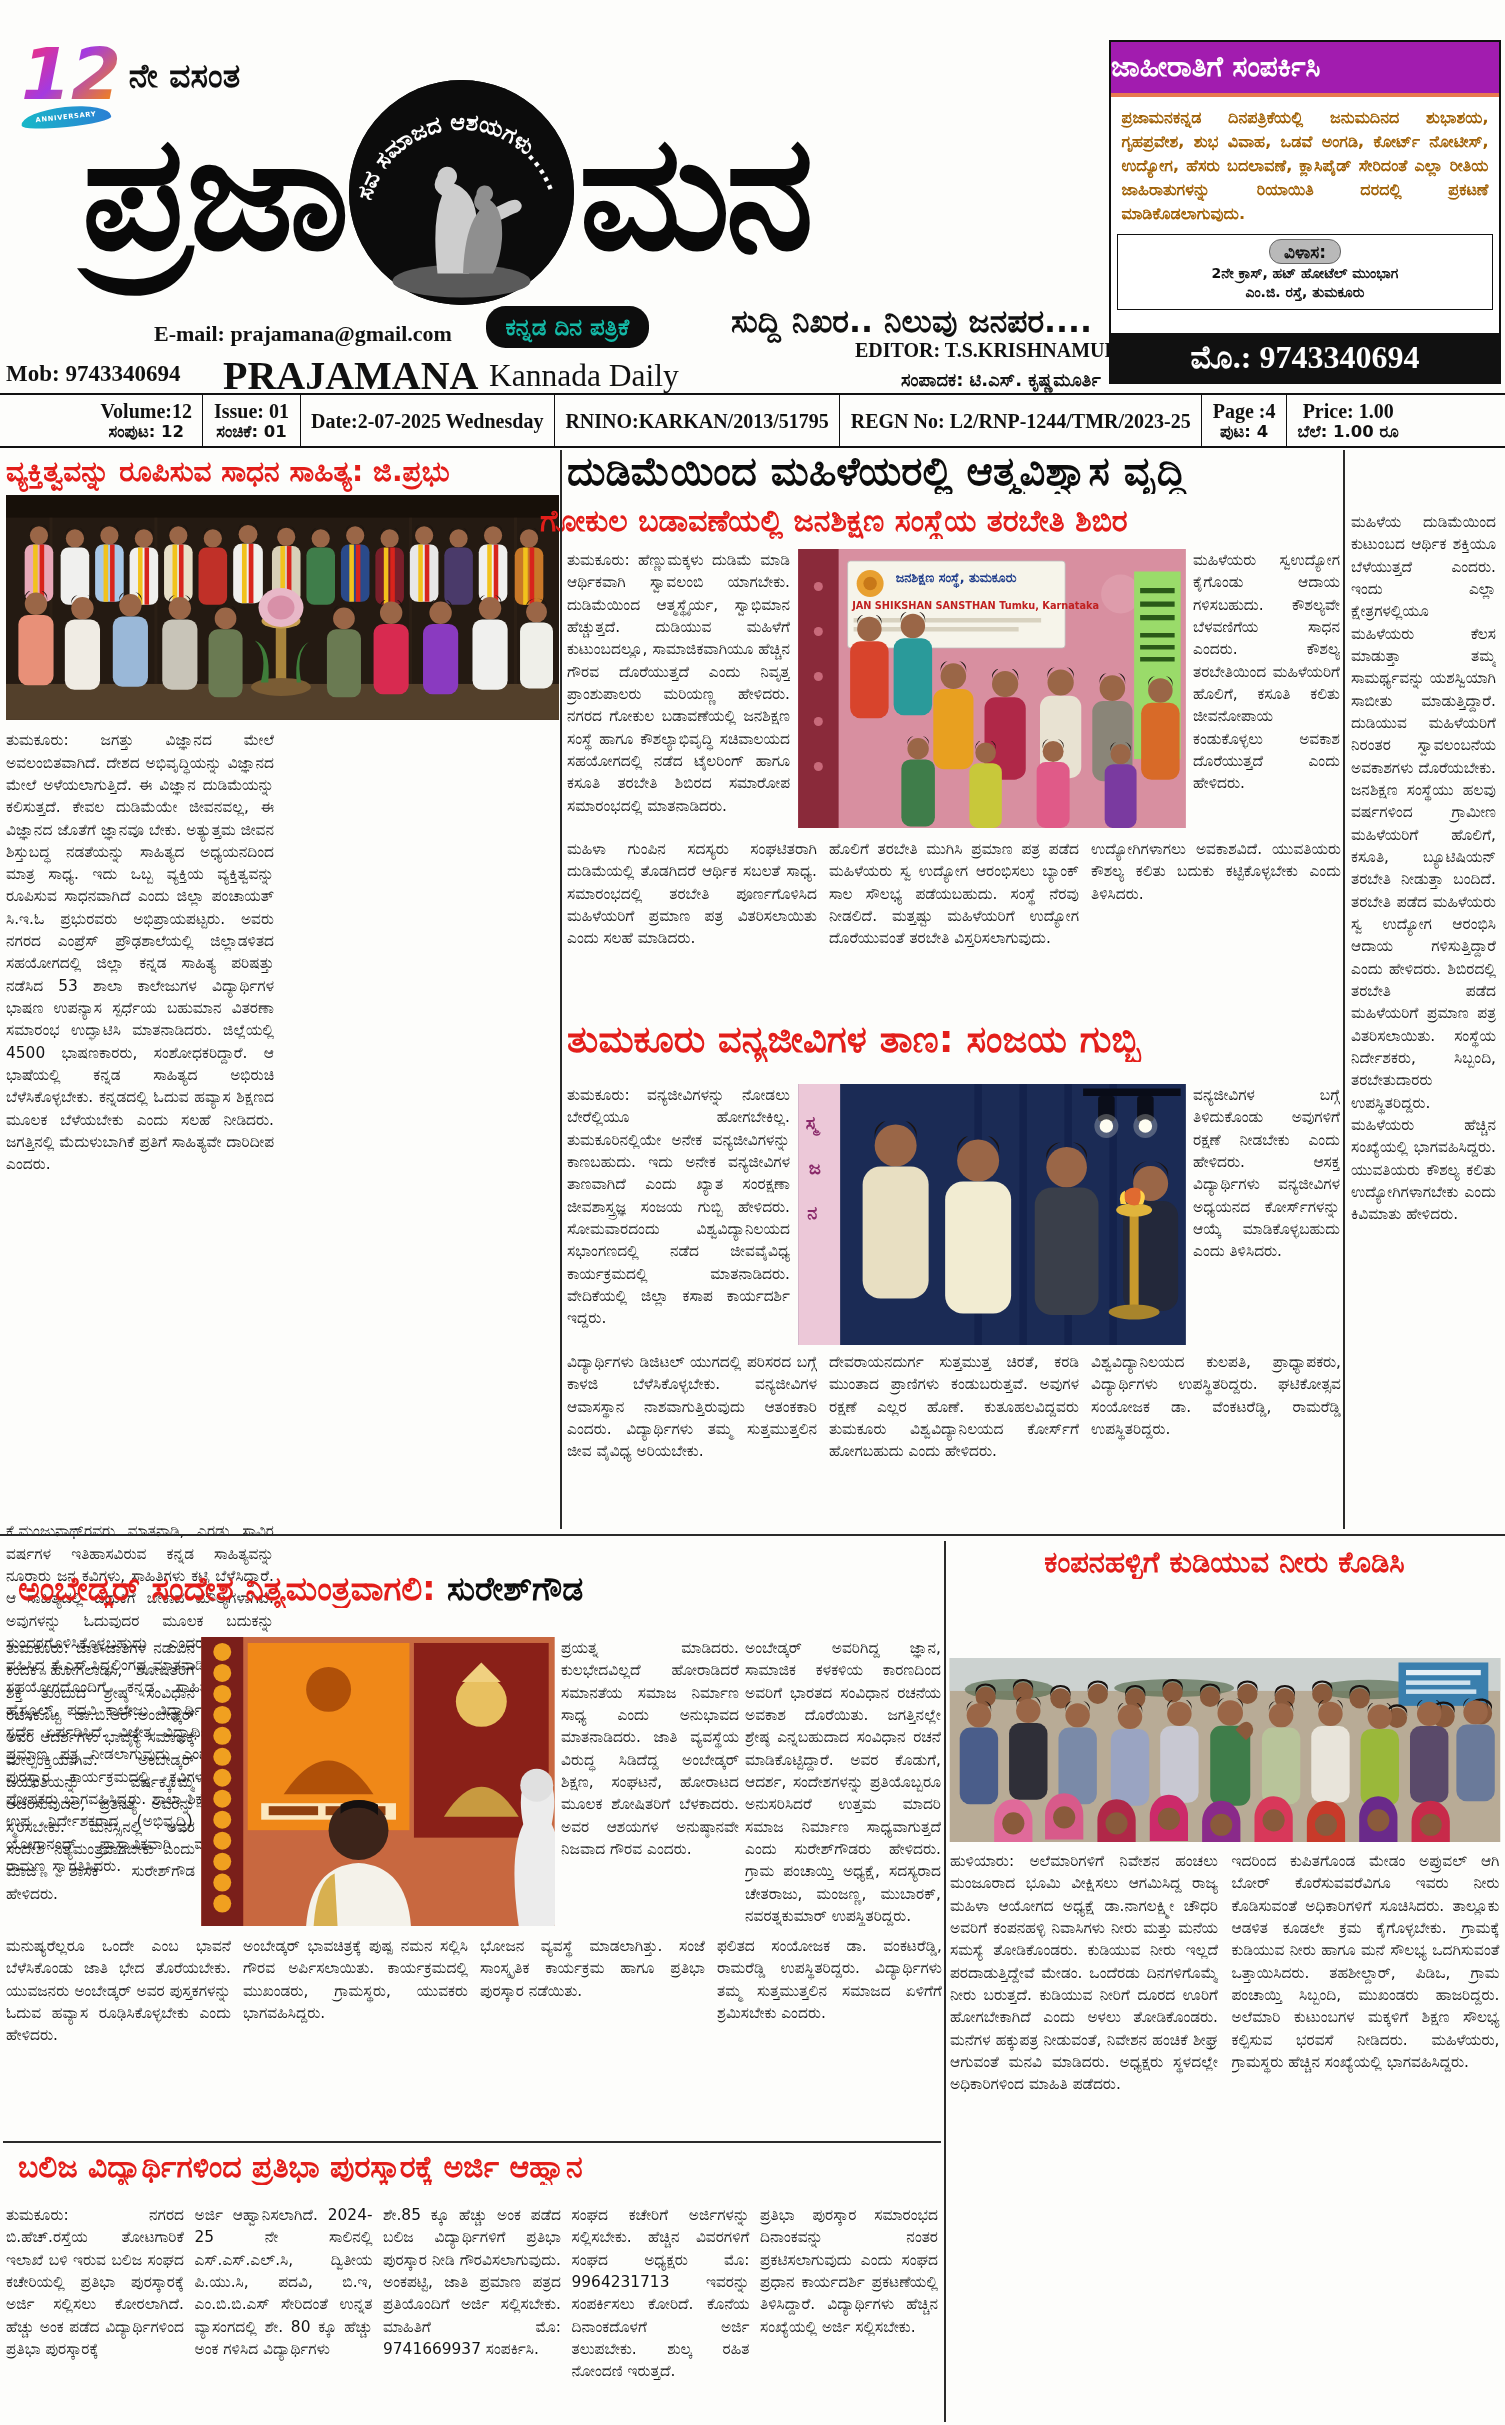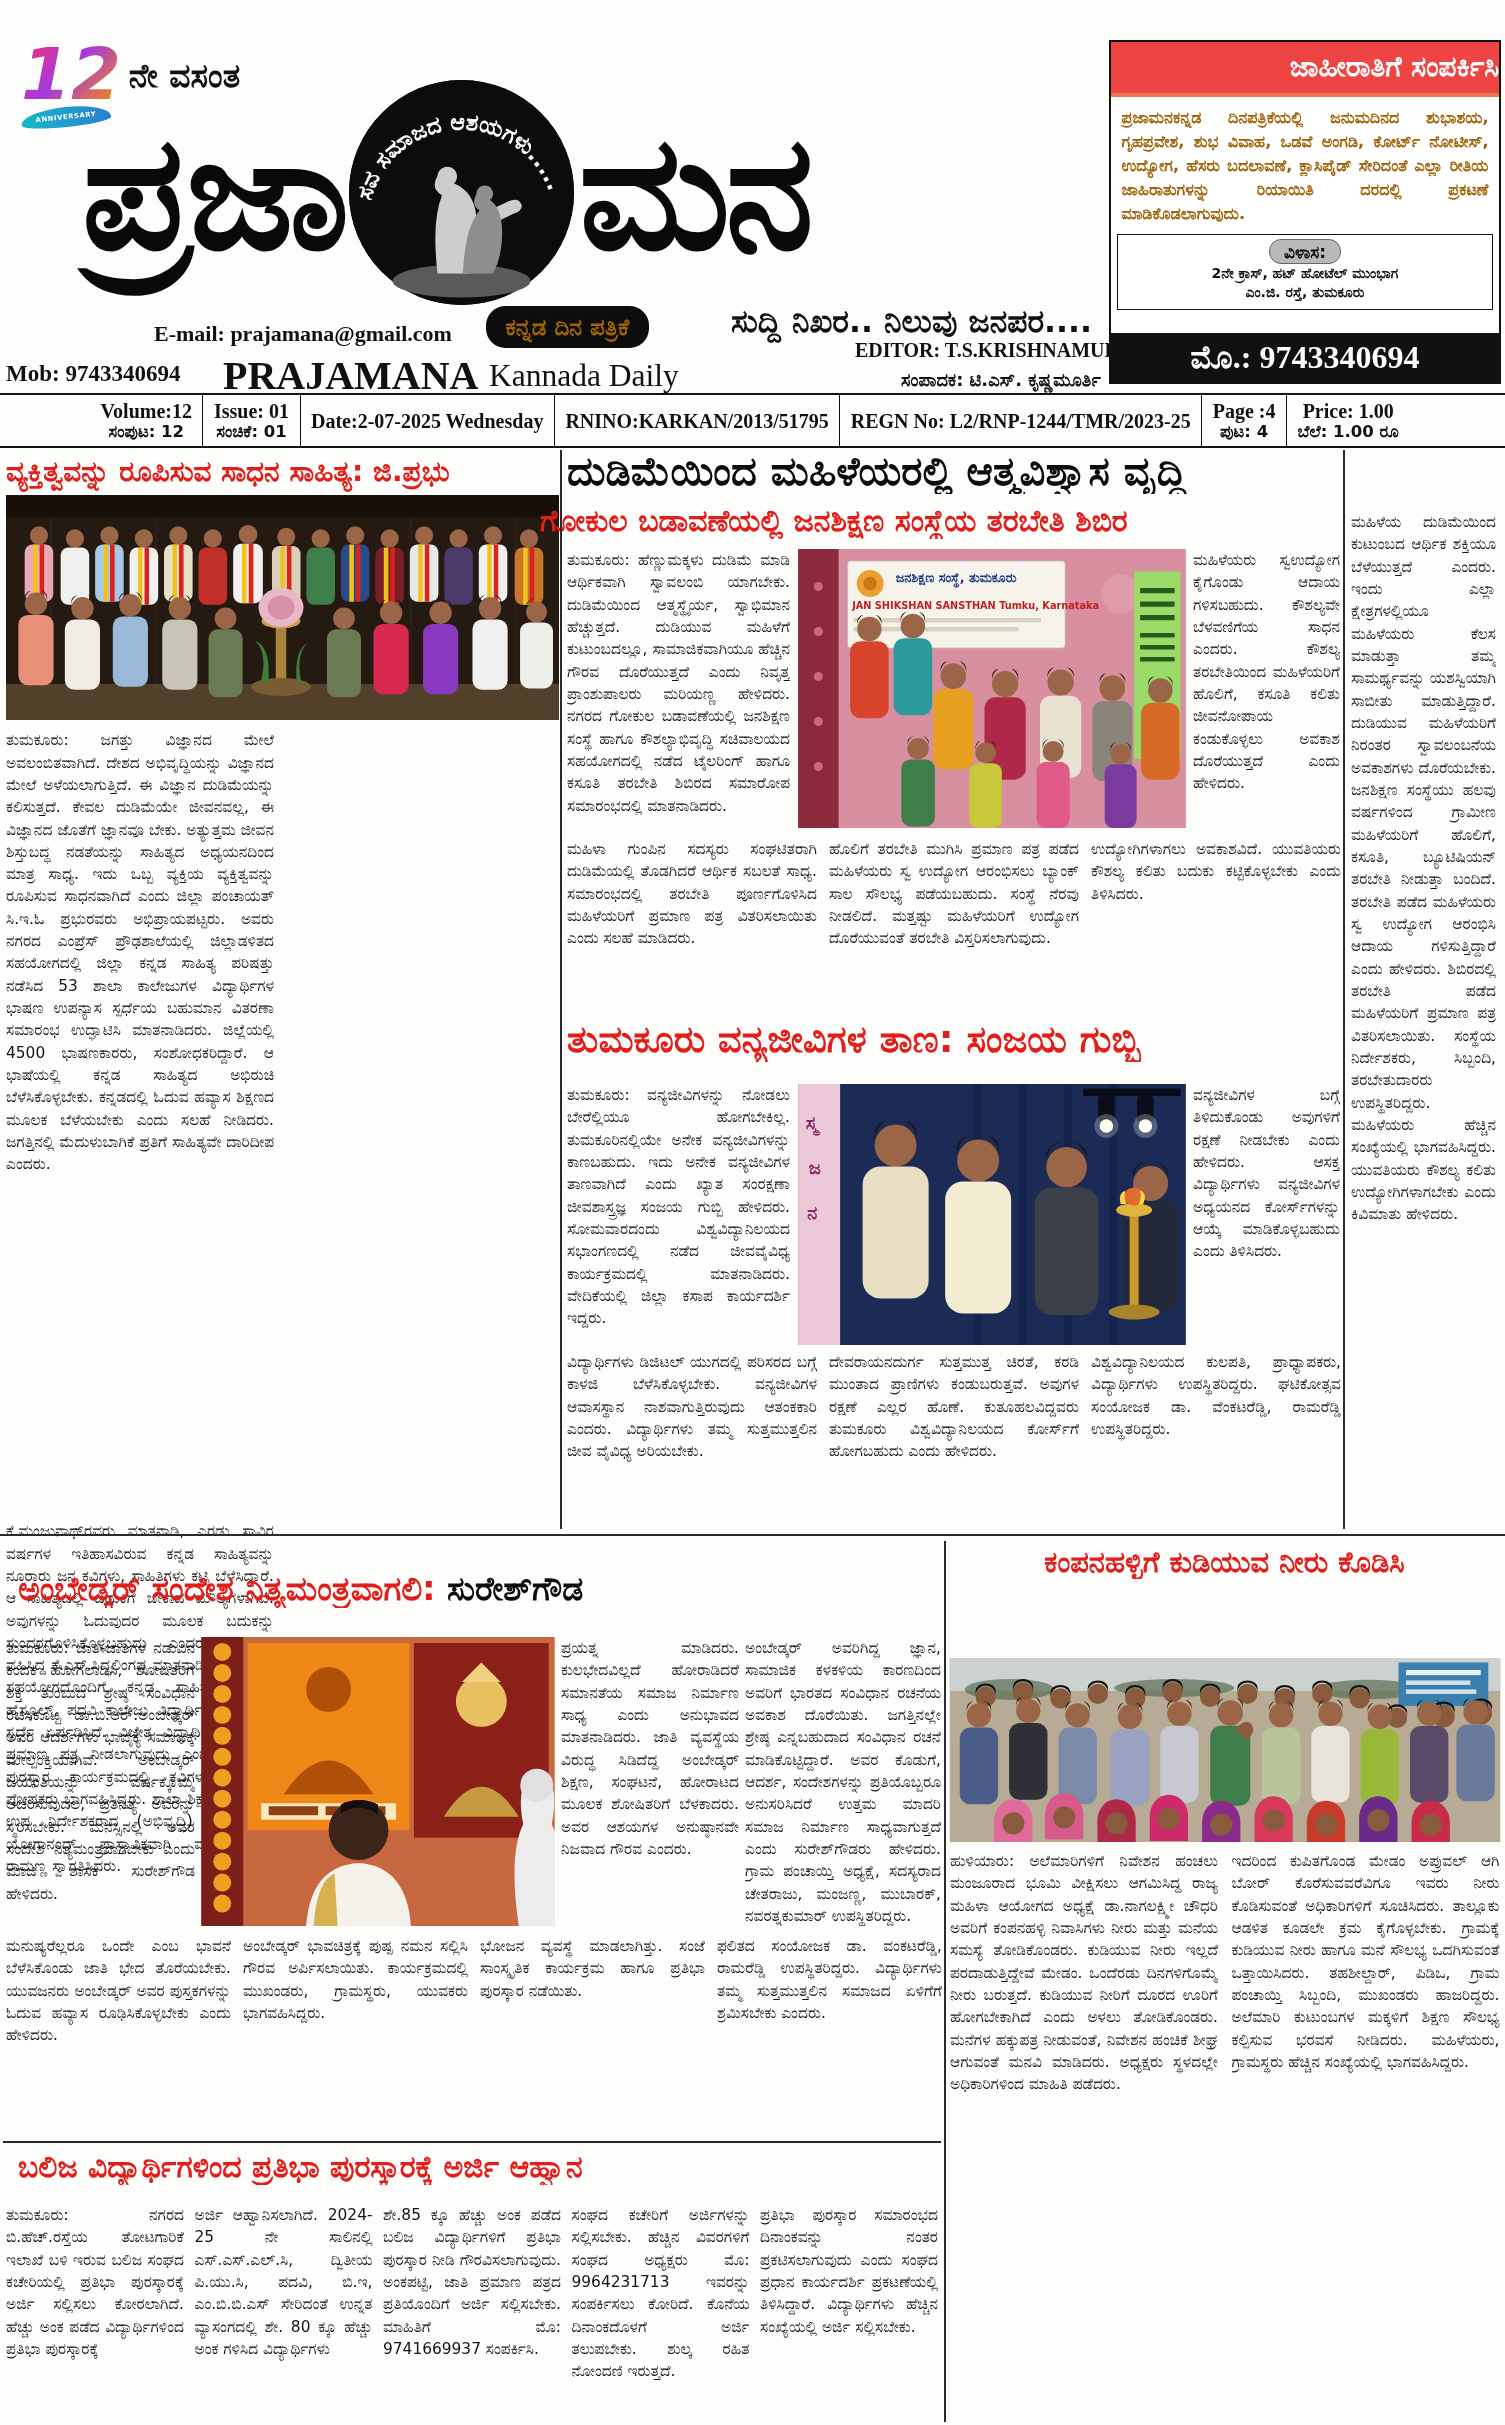--- a/index.html
+++ b/index.html
@@ -12,24 +12,24 @@
   
   .mast-row{display:flex;align-items:center;justify-content:flex-start;gap:4.5px;}
   .mast-word{font-size:159px;font-weight:800;color:#090909;line-height:1;letter-spacing:-4.5px;white-space:nowrap;}
   .emblem{width:225px;height:225px;border-radius:50%;background:#0c0c0c;position:relative;flex:0 0 auto;}
   .anniv-12{font-size:72px;font-weight:800;font-style:italic;line-height:.9;
     background:linear-gradient(135deg,#e8308a 10%,#a43ae0 45%,#f0821e 90%);
     -webkit-background-clip:text;background-clip:text;color:transparent;}
   .anniv-swoosh{width:90px;height:19.5px;border-radius:50% 50% 50% 50%/70% 70% 30% 30%;
     background:linear-gradient(90deg,#18b8c8,#2a7fd4);color:#fff;font-size:6.7px;font-weight:700;
     display:flex;align-items:center;justify-content:center;transform:rotate(-6deg);letter-spacing:0.7px;}
-  .badge-black{background:#0d0d0d;color:#a16207;border-radius:19.5px;padding:7.5px 19.5px;font-weight:800;font-size:23px;white-space:nowrap;}
+  .badge-black{background:#0d0d0d;color:#14b8a6;border-radius:19.5px;padding:7.5px 19.5px;font-weight:800;font-size:23px;white-space:nowrap;}
   
   .adbox{border:2.2px solid #111;background:#fff;}
-  .adbox-title{background:#ef4444;color:#fff;font-weight:800;font-size:28px;text-align:right;padding:7.5px 0 9px;white-space:nowrap;overflow:hidden;}
+  .adbox-title{background:#a21caf;color:#fff;font-weight:800;font-size:28px;text-align:left;padding:7.5px 0 9px;white-space:nowrap;overflow:hidden;}
   .adbox-orange{height:4.5px;background:#e87850;}
   .adbox-body{padding:9px 10.5px 6px;font-size:16px;font-weight:700;text-align:justify;line-height:1.5;color:#a16207;}
   .addrbox{border:1.9px solid #111;margin:1.5px 6px 0;padding:4.5px 4.5px 7.5px;text-align:center;}
   .addr-badge{display:inline-block;background:#b9b9b9;border:1.1px solid #666;border-radius:12px;padding:1.5px 13.5px;font-weight:800;font-size:17px;}
   .addr-line{font-weight:800;font-size:14px;line-height:1.35;}
   .adbox-phone{position:absolute;left:0;right:0;bottom:0;background:#111;color:#fff;font-weight:800;font-size:32px;text-align:center;padding:6px 0;font-family:"Liberation Serif",serif;}
   
   .infobar{display:flex;align-items:stretch;border-top:2.2px solid #111;border-bottom:2.2px solid #111;}
   .info-cell{display:flex;flex-direction:column;align-items:center;justify-content:center;padding:1.5px 10.5px;white-space:nowrap;}
   .info-cell+.info-cell{border-left:1.9px solid #111;}

